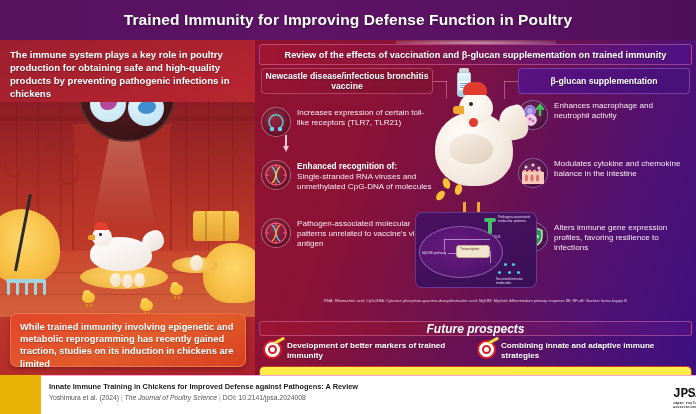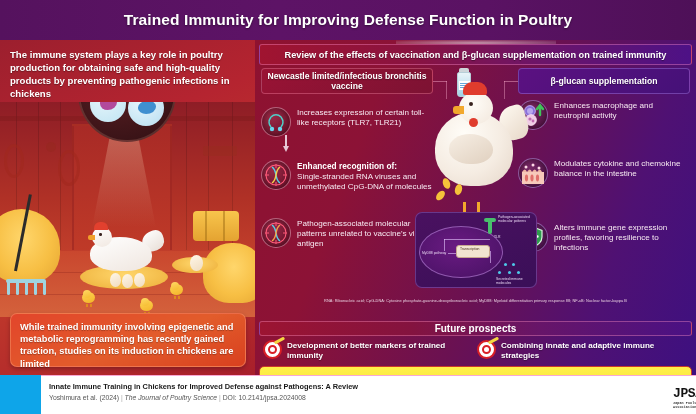--- a/index.html
+++ b/index.html
@@ -5,21 +5,21 @@
   * { box-sizing: border-box; margin: 0; padding: 0; }
   html, body {
     width: 696px; height: 414px;
     background: #3a0f47;
     font-family: "Liberation Sans", sans-serif;
     overflow: hidden;
   }
   #root {
     position: relative;
     width: 696px; height: 414px;
-    background: #0ea5e9;
+    background: #eab308;
   }
 
   
   .titlebar {
     position: absolute; left: 0; top: 0; width: 696px; height: 40px;
     background: linear-gradient(90deg,#55125e 0%,#5d1366 40%,#5a1263 70%,#4e1058 100%);
     display: flex; align-items: center; justify-content: center;
   }
   .titlebar .t {
     color: #ffffff; font-size: 15.5px; font-weight: bold; letter-spacing: .1px;
@@ -206,21 +206,21 @@
     color:#e9cfe0; font-size:3.9px; line-height:5px; text-align:center; letter-spacing:.05px;
   }
 
   
   .fp-header {
     position:absolute; left:4px; top:281px; width:433px; height:15px;
     background: linear-gradient(90deg,#9c1432 0%,#84133f 35%,#671569 65%,#4a1184 100%);
     border:1px solid rgba(255,150,200,.38); border-radius:3px;
     display:flex; align-items:center; justify-content:center;
   }
-  .fp-header .t { color:#fff; font-size:10px; font-weight:bold; }
+  .fp-header .t { color:#fff; font-size:12px; font-weight:bold;font-style:italic; }
   .fp-item { position:absolute; top:300px; display:flex; align-items:flex-start; gap:5px; width:200px; }
   .fp-item .txt { color:#fff; font-size:8.1px; line-height:9.8px; font-weight:bold; padding-top:1px;
                   text-shadow:0 1px 1px rgba(0,0,0,.35); }
   .target { position:relative; flex:0 0 auto; width:19px; height:19px; border-radius:50%;
             background:#ffffff; border:2.5px solid #d81f26; }
   .target .r2 { position:absolute; left:3px; top:3px; width:9px; height:9px; border-radius:50%; border:2.5px solid #d81f26; }
   .target .dart { position:absolute; left:9px; top:-3px; width:11px; height:3px; background:#f5d742;
                   transform: rotate(-28deg); border-radius:1px; }
 
   
@@ -349,21 +349,21 @@
   </div>
 
   <div class="mainpanel">
     <div class="topglow"></div>
 
     <div class="mp-header">
       <div class="t">Review of the effects of vaccination and β-glucan supplementation on trained immunity</div>
     </div>
 
     <div class="subhead subhead-left">
-      <span>Newcastle limited/infectious bronchitis vaccine</span>
+      <span>Newcastle disease/infectious bronchitis vaccine</span>
     </div>
     <div class="subhead subhead-right">
       <span>β-glucan supplementation</span>
     </div>
 
     <div class="connector" style="left:178px; top:41px; width:14px;"></div>
     <div class="connector" style="right:178px; top:41px; width:14px;"></div>
     <div class="connector-v" style="left:191px; top:41px; height:18px;"></div>
     <div class="connector-v" style="right:191px; top:41px; height:18px;"></div>
 

